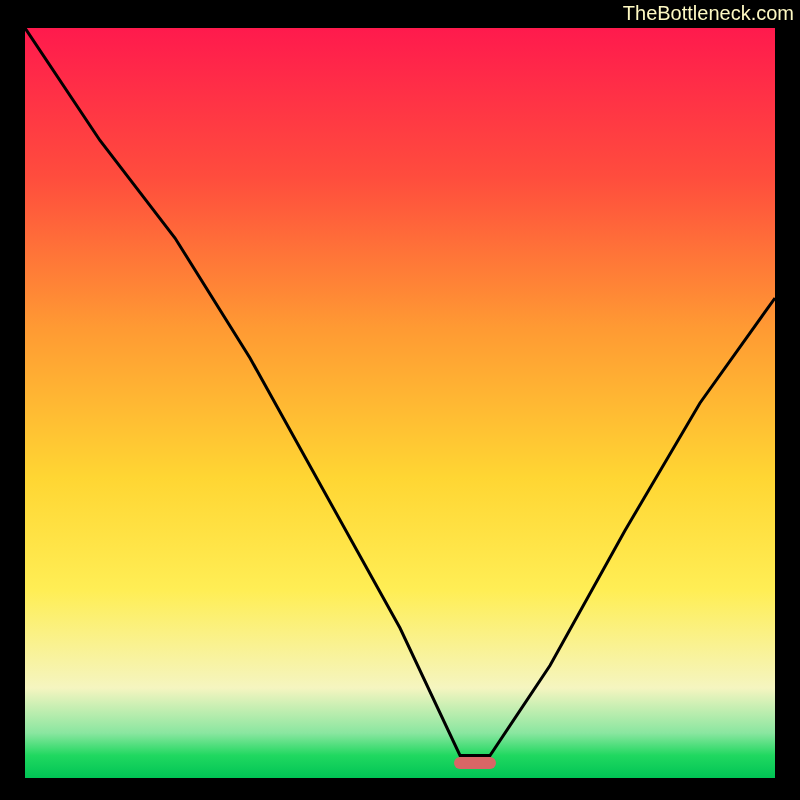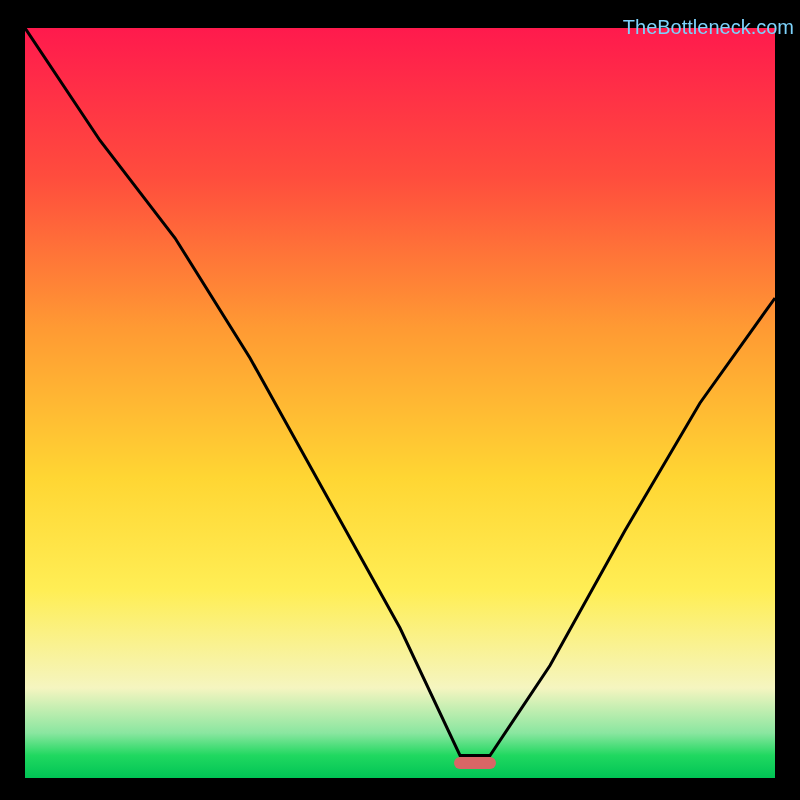--- a/index.html
+++ b/index.html
@@ -12,23 +12,23 @@
     font-family: Arial, Helvetica, sans-serif;
   }
   .container {
     position: relative;
     width: 800px;
     height: 800px;
     background: #000;
   }
   .watermark {
     position: absolute;
-    top: 16px;
+    top: 2px;
     right: 6px;
-    color: #7dd3fc;
+    color: #fef9c3;
     font-size: 20px;
     font-weight: 500;
     z-index: 10;
   }
   .plot-area {
     position: absolute;
     left: 25px;
     top: 28px;
     width: 750px;
     height: 750px;

